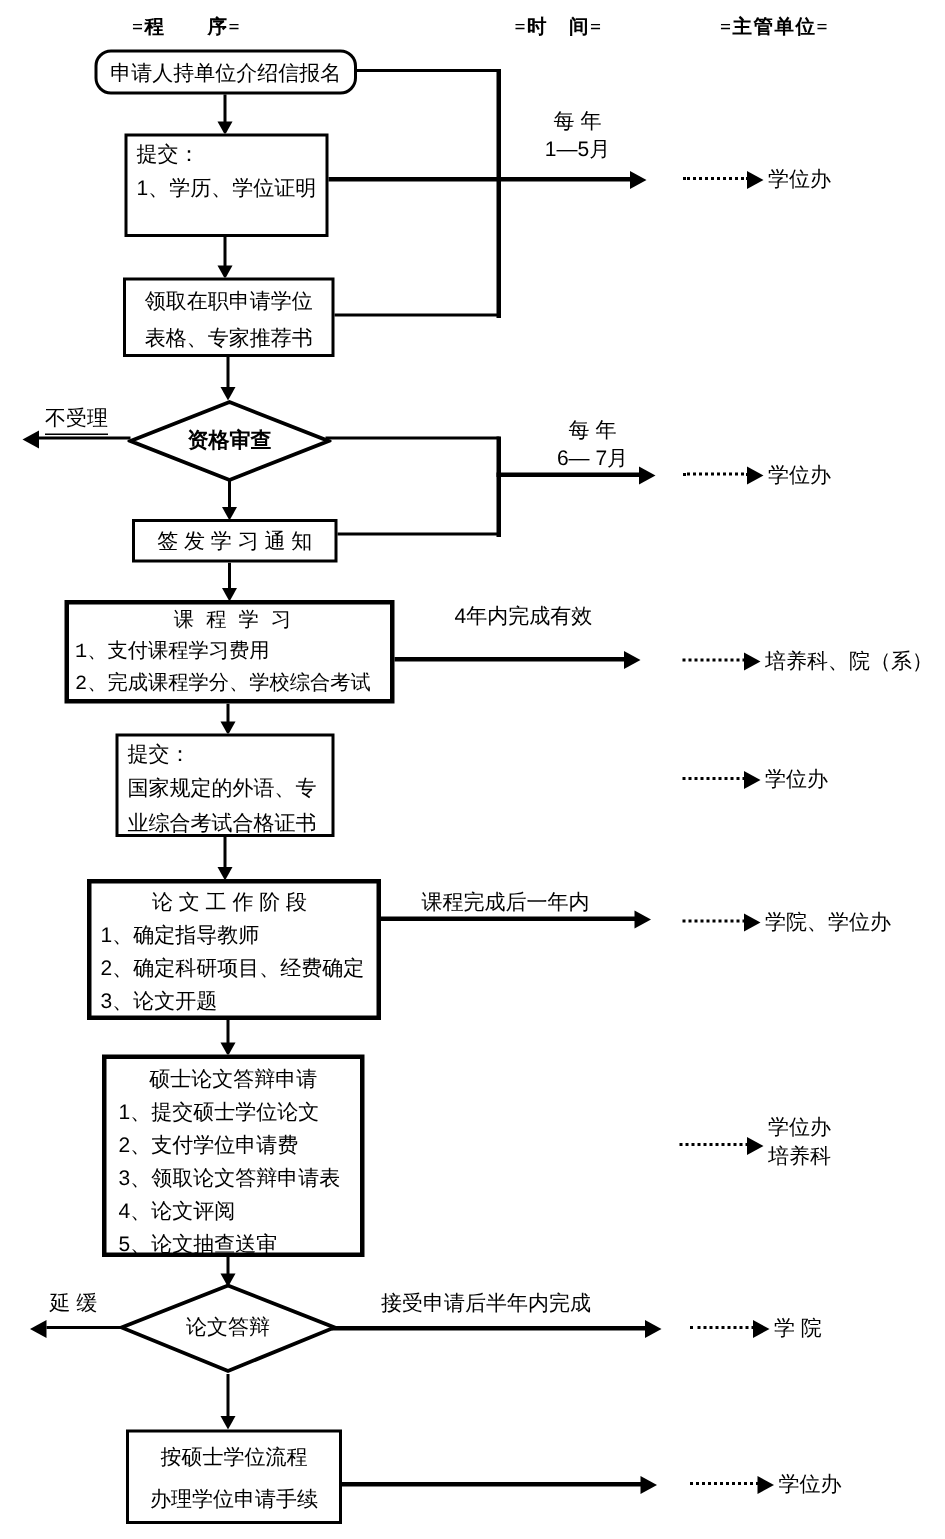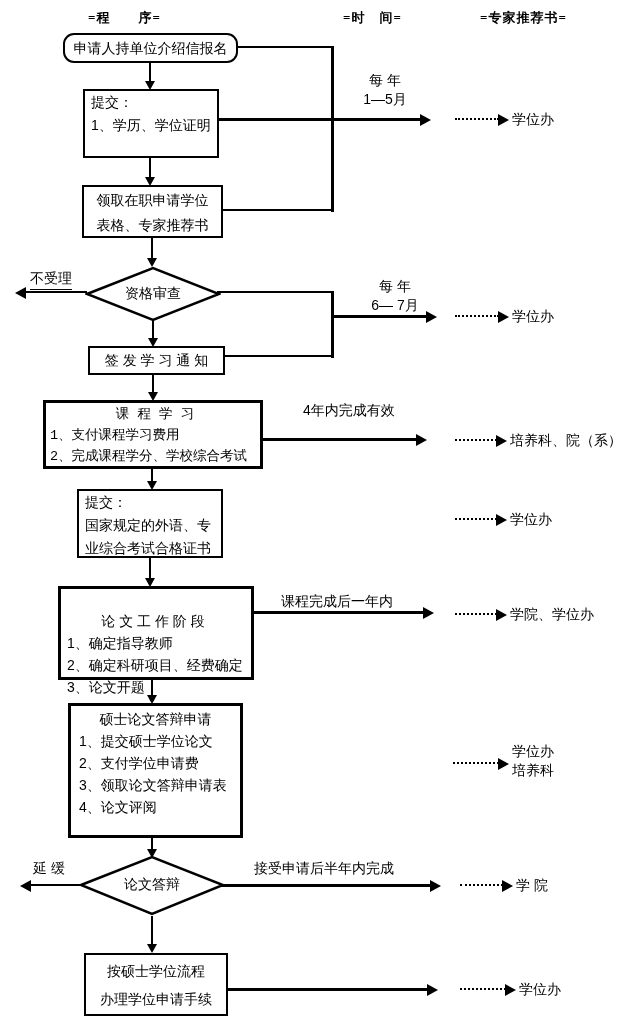--- a/index.html
+++ b/index.html
@@ -29,21 +29,21 @@
   .dia-lbl{position:absolute;font-size:14px;white-space:nowrap;text-align:center;}
   .underline{border-bottom:1.5px solid #000;padding-bottom:1px;}
 </style>
 </head>
 <body>
 
 <div id="canvas">
 
   <div class="hdr" style="left:88px;top:9px;">=程　　序=</div>
   <div class="hdr" style="left:343px;top:9px;">=时　间=</div>
-  <div class="hdr" style="left:480px;top:9px;">=专家推荐书=</div>
+  <div class="hdr" style="left:480px;top:9px;">=主管单位=</div>
 
   <div class="hline" style="left:236px;top:46px;width:97px;"></div>
   <div class="vline" style="left:331px;top:46px;width:3px;height:166px;"></div>
   <div class="hline" style="left:221px;top:209px;width:112px;"></div>
   <div class="hline" style="left:217px;top:118px;width:204px;height:3px;"></div>
   <div class="head-r" style="left:420px;top:113.5px;"></div>
 
   <div class="hline" style="left:217px;top:291px;width:116px;"></div>
   <div class="vline" style="left:331px;top:291px;width:3px;height:67px;"></div>
   <div class="hline" style="left:223px;top:355px;width:110px;"></div>
@@ -110,51 +110,52 @@
   </div>
 
   <div class="box ctr" style="left:82px;top:185px;width:141px;height:53px;line-height:25px;padding-top:1px;">
     <div>领取在职申请学位</div>
     <div>表格、专家推荐书</div>
   </div>
 
   <svg class="dia" style="left:85px;top:266px;" width="136" height="56">
     <polygon points="2,28 68,2 134,28 68,54" fill="#ffffff" stroke="#000000" stroke-width="2.5"></polygon>
   </svg>
-  <div class="dia-lbl" style="left:85px;top:285px;width:136px;">资格审查</div>
+  <div class="dia-lbl" style="left:85px;top:285px;width:136px;font-weight:bold;">资格审查</div>
 
   <div class="box ctr" style="left:88px;top:346px;width:137px;height:29px;line-height:25px;">
     <span>签 发 学 习 通 知</span>
   </div>
 
   <div class="box thick" style="left:43px;top:400px;width:220px;height:69px;line-height:21px;font-size:13.5px;padding:1px 0 0 4px;font-family:Liberation Mono, monospace;">
     <div class="bt">课 程 学 习</div>
     <div>1、支付课程学习费用</div>
     <div>2、完成课程学分、学校综合考试</div>
   </div>
 
   <div class="box pad" style="left:77px;top:489px;width:146px;height:69px;">
     <div>提交：</div>
     <div>国家规定的外语、专</div>
     <div>业综合考试合格证书</div>
   </div>
 
   <div class="box thick" style="left:58px;top:586px;width:196px;height:94px;line-height:22px;padding:1px 0 0 6px;">
-    <div class="bt" style="padding-right:12px;margin-top:20px;">论 文 工 作 阶 段</div>
+    <div class="bt" style="padding-right:12px;">论 文 工 作 阶 段</div>
     <div>1、确定指导教师</div>
     <div>2、确定科研项目、经费确定</div>
     <div>3、论文开题</div>
   </div>
 
   <div class="box thick" style="left:68px;top:703px;width:175px;height:135px;line-height:22px;padding:2px 0 0 8px;">
     <div class="bt" style="padding-right:8px;">硕士论文答辩申请</div>
     <div>1、提交硕士学位论文</div>
     <div>2、支付学位申请费</div>
     <div>3、领取论文答辩申请表</div>
     <div>4、论文评阅</div>
+    <div>5、论文抽查送审</div>
   </div>
 
   <svg class="dia" style="left:79px;top:855px;" width="146" height="61">
     <polygon points="2,30 73,2 144,30 73,59" fill="#ffffff" stroke="#000000" stroke-width="2.5"></polygon>
   </svg>
   <div class="dia-lbl" style="left:79px;top:876px;width:146px;">论文答辩</div>
 
   <div class="box ctr" style="left:84px;top:953px;width:144px;height:63px;line-height:28px;padding-top:2px;">
     <div>按硕士学位流程</div>
     <div>办理学位申请手续</div>

